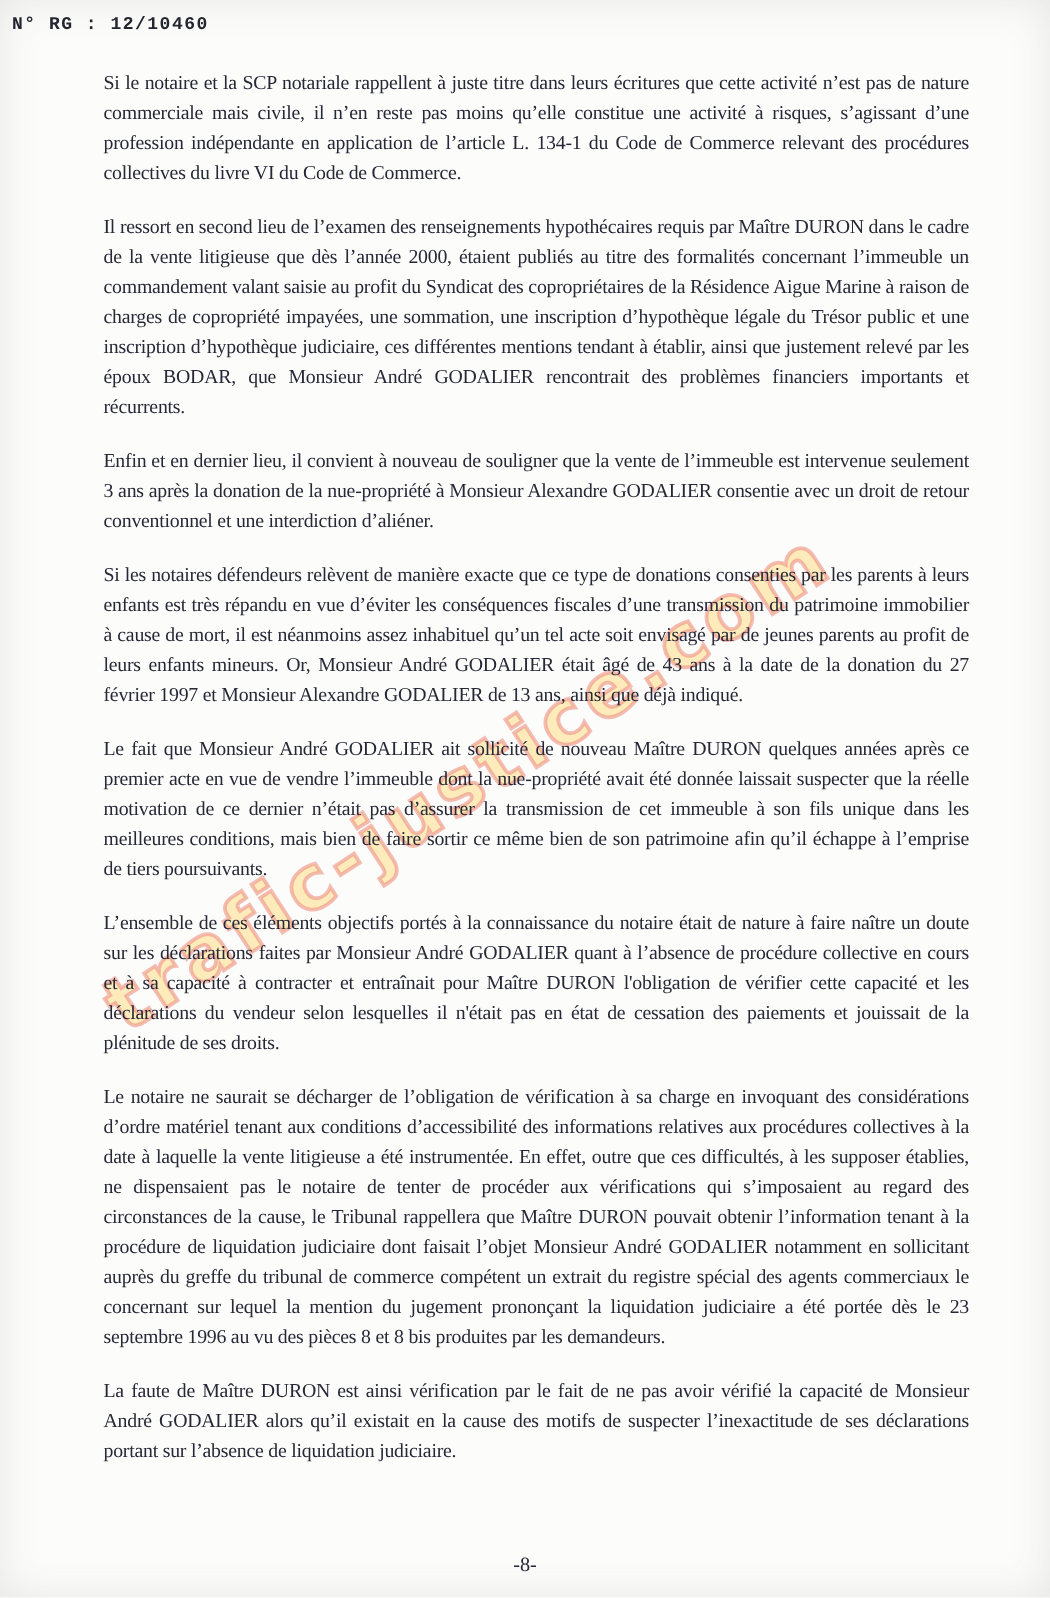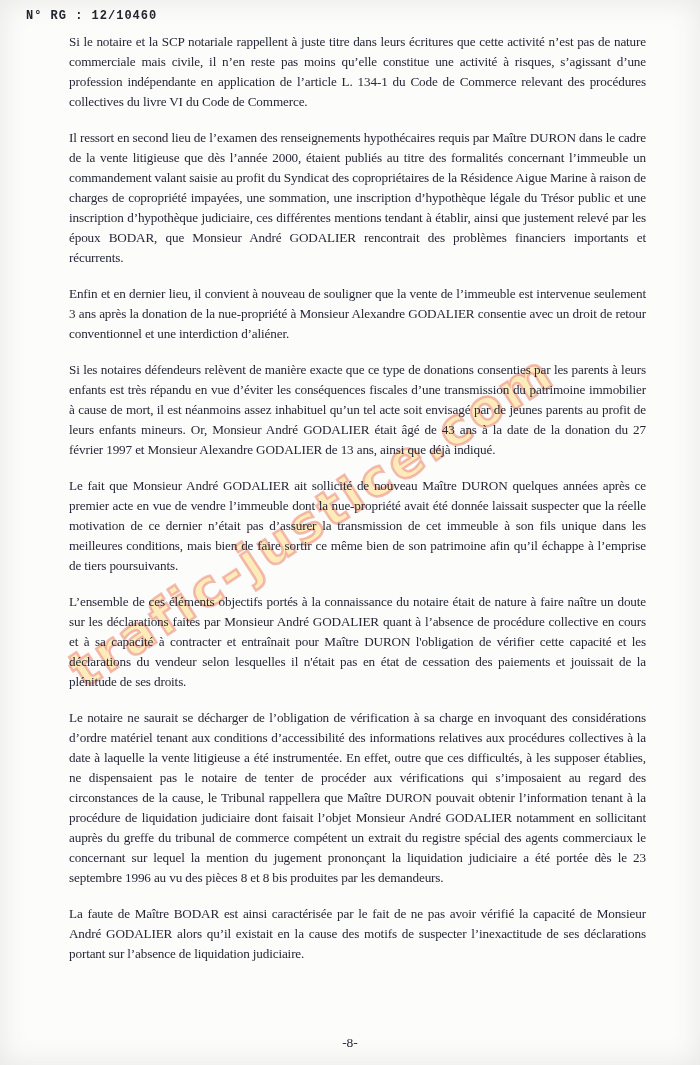--- a/index.html
+++ b/index.html
@@ -11,21 +11,21 @@
     height: 1065px;
     background: #fcfcfa;
     overflow: hidden;
     box-shadow: inset 0 0 28px rgba(70,70,80,0.12);
     font-family: "Liberation Serif", serif;
   }
 
   .rg-header {
     position: absolute;
     top: 9px;
-    left: 26px;
+    left: 8px;
     font-family: "Liberation Mono", "DejaVu Sans Mono", monospace;
     font-size: 12px;
     font-weight: bold;
     letter-spacing: 1px;
     color: #23252f;
     white-space: pre;
     z-index: 3;
   }
 
   .watermark {
@@ -42,21 +42,21 @@
     color: rgba(253, 230, 170, 0.78);
     -webkit-text-stroke: 2.5px rgba(235, 135, 122, 0.55);
     z-index: 1;
     user-select: none;
     pointer-events: none;
   }
 
   .content {
     position: absolute;
     left: 69px;
-    top: 32px;
+    top: 45px;
     width: 577px;
     font-size: 13.2px;
     line-height: 20px;
     letter-spacing: -0.15px;
     color: #262837;
     text-align: justify;
     z-index: 2;
   }
 
   .content p { margin: 0 0 16px 0; }
@@ -83,18 +83,18 @@
   <div class="watermark">trafic-justice.com</div>
 
   <div class="content">
     <p>Si le notaire et la SCP notariale rappellent à juste titre dans leurs écritures que cette activité n’est pas de nature commerciale mais civile, il n’en reste pas moins qu’elle constitue une activité à risques, s’agissant d’une profession indépendante en application de l’article L. 134-1 du Code de Commerce relevant des procédures collectives du livre VI du Code de Commerce.</p>
     <p>Il ressort en second lieu de l’examen des renseignements hypothécaires requis par Maître DURON dans le cadre de la vente litigieuse que dès l’année 2000, étaient publiés au titre des formalités concernant l’immeuble un commandement valant saisie au profit du Syndicat des copropriétaires de la Résidence Aigue Marine à raison de charges de copropriété impayées, une sommation, une inscription d’hypothèque légale du Trésor public et une inscription d’hypothèque judiciaire, ces différentes mentions tendant à établir, ainsi que justement relevé par les époux BODAR, que Monsieur André GODALIER rencontrait des problèmes financiers importants et récurrents.</p>
     <p>Enfin et en dernier lieu, il convient à nouveau de souligner que la vente de l’immeuble est intervenue seulement 3 ans après la donation de la nue-propriété à Monsieur Alexandre GODALIER consentie avec un droit de retour conventionnel et une interdiction d’aliéner.</p>
     <p>Si les notaires défendeurs relèvent de manière exacte que ce type de donations consenties par les parents à leurs enfants est très répandu en vue d’éviter les conséquences fiscales d’une transmission du patrimoine immobilier à cause de mort, il est néanmoins assez inhabituel qu’un tel acte soit envisagé par de jeunes parents au profit de leurs enfants mineurs. Or, Monsieur André GODALIER était âgé de 43 ans à la date de la donation du 27 février 1997 et Monsieur Alexandre GODALIER de 13 ans, ainsi que déjà indiqué.</p>
     <p>Le fait que Monsieur André GODALIER ait sollicité de nouveau Maître DURON quelques années après ce premier acte en vue de vendre l’immeuble dont la nue-propriété avait été donnée laissait suspecter que la réelle motivation de ce dernier n’était pas d’assurer la transmission de cet immeuble à son fils unique dans les meilleures conditions, mais bien de faire sortir ce même bien de son patrimoine afin qu’il échappe à l’emprise de tiers poursuivants.</p>
     <p>L’ensemble de ces éléments objectifs portés à la connaissance du notaire était de nature à faire naître un doute sur les déclarations faites par Monsieur André GODALIER quant à l’absence de procédure collective en cours et à sa capacité à contracter et entraînait pour Maître DURON l'obligation de vérifier cette capacité et les déclarations du vendeur selon lesquelles il n'était pas en état de cessation des paiements et jouissait de la plénitude de ses droits.</p>
     <p>Le notaire ne saurait se décharger de l’obligation de vérification à sa charge en invoquant des considérations d’ordre matériel tenant aux conditions d’accessibilité des informations relatives aux procédures collectives à la date à laquelle la vente litigieuse a été instrumentée. En effet, outre que ces difficultés, à les supposer établies, ne dispensaient pas le notaire de tenter de procéder aux vérifications qui s’imposaient au regard des circonstances de la cause, le Tribunal rappellera que Maître DURON pouvait obtenir l’information tenant à la procédure de liquidation judiciaire dont faisait l’objet Monsieur André GODALIER notamment en sollicitant auprès du greffe du tribunal de commerce compétent un extrait du registre spécial des agents commerciaux le concernant sur lequel la mention du jugement prononçant la liquidation judiciaire a été portée dès le 23 septembre 1996 au vu des pièces 8 et 8 bis produites par les demandeurs.</p>
-    <p>La faute de Maître BODAR est ainsi caractérisée par le fait de ne pas avoir vérifié la capacité de Monsieur André GODALIER alors qu’il existait en la cause des motifs de suspecter l’inexactitude de ses déclarations portant sur l’absence de liquidation judiciaire.</p>
+    <p>La faute de Maître DURON est ainsi vérification par le fait de ne pas avoir vérifié la capacité de Monsieur André GODALIER alors qu’il existait en la cause des motifs de suspecter l’inexactitude de ses déclarations portant sur l’absence de liquidation judiciaire.</p>
   </div>
 
   <div class="page-number">-8-</div>
 
 </div>
 
 </body></html>

